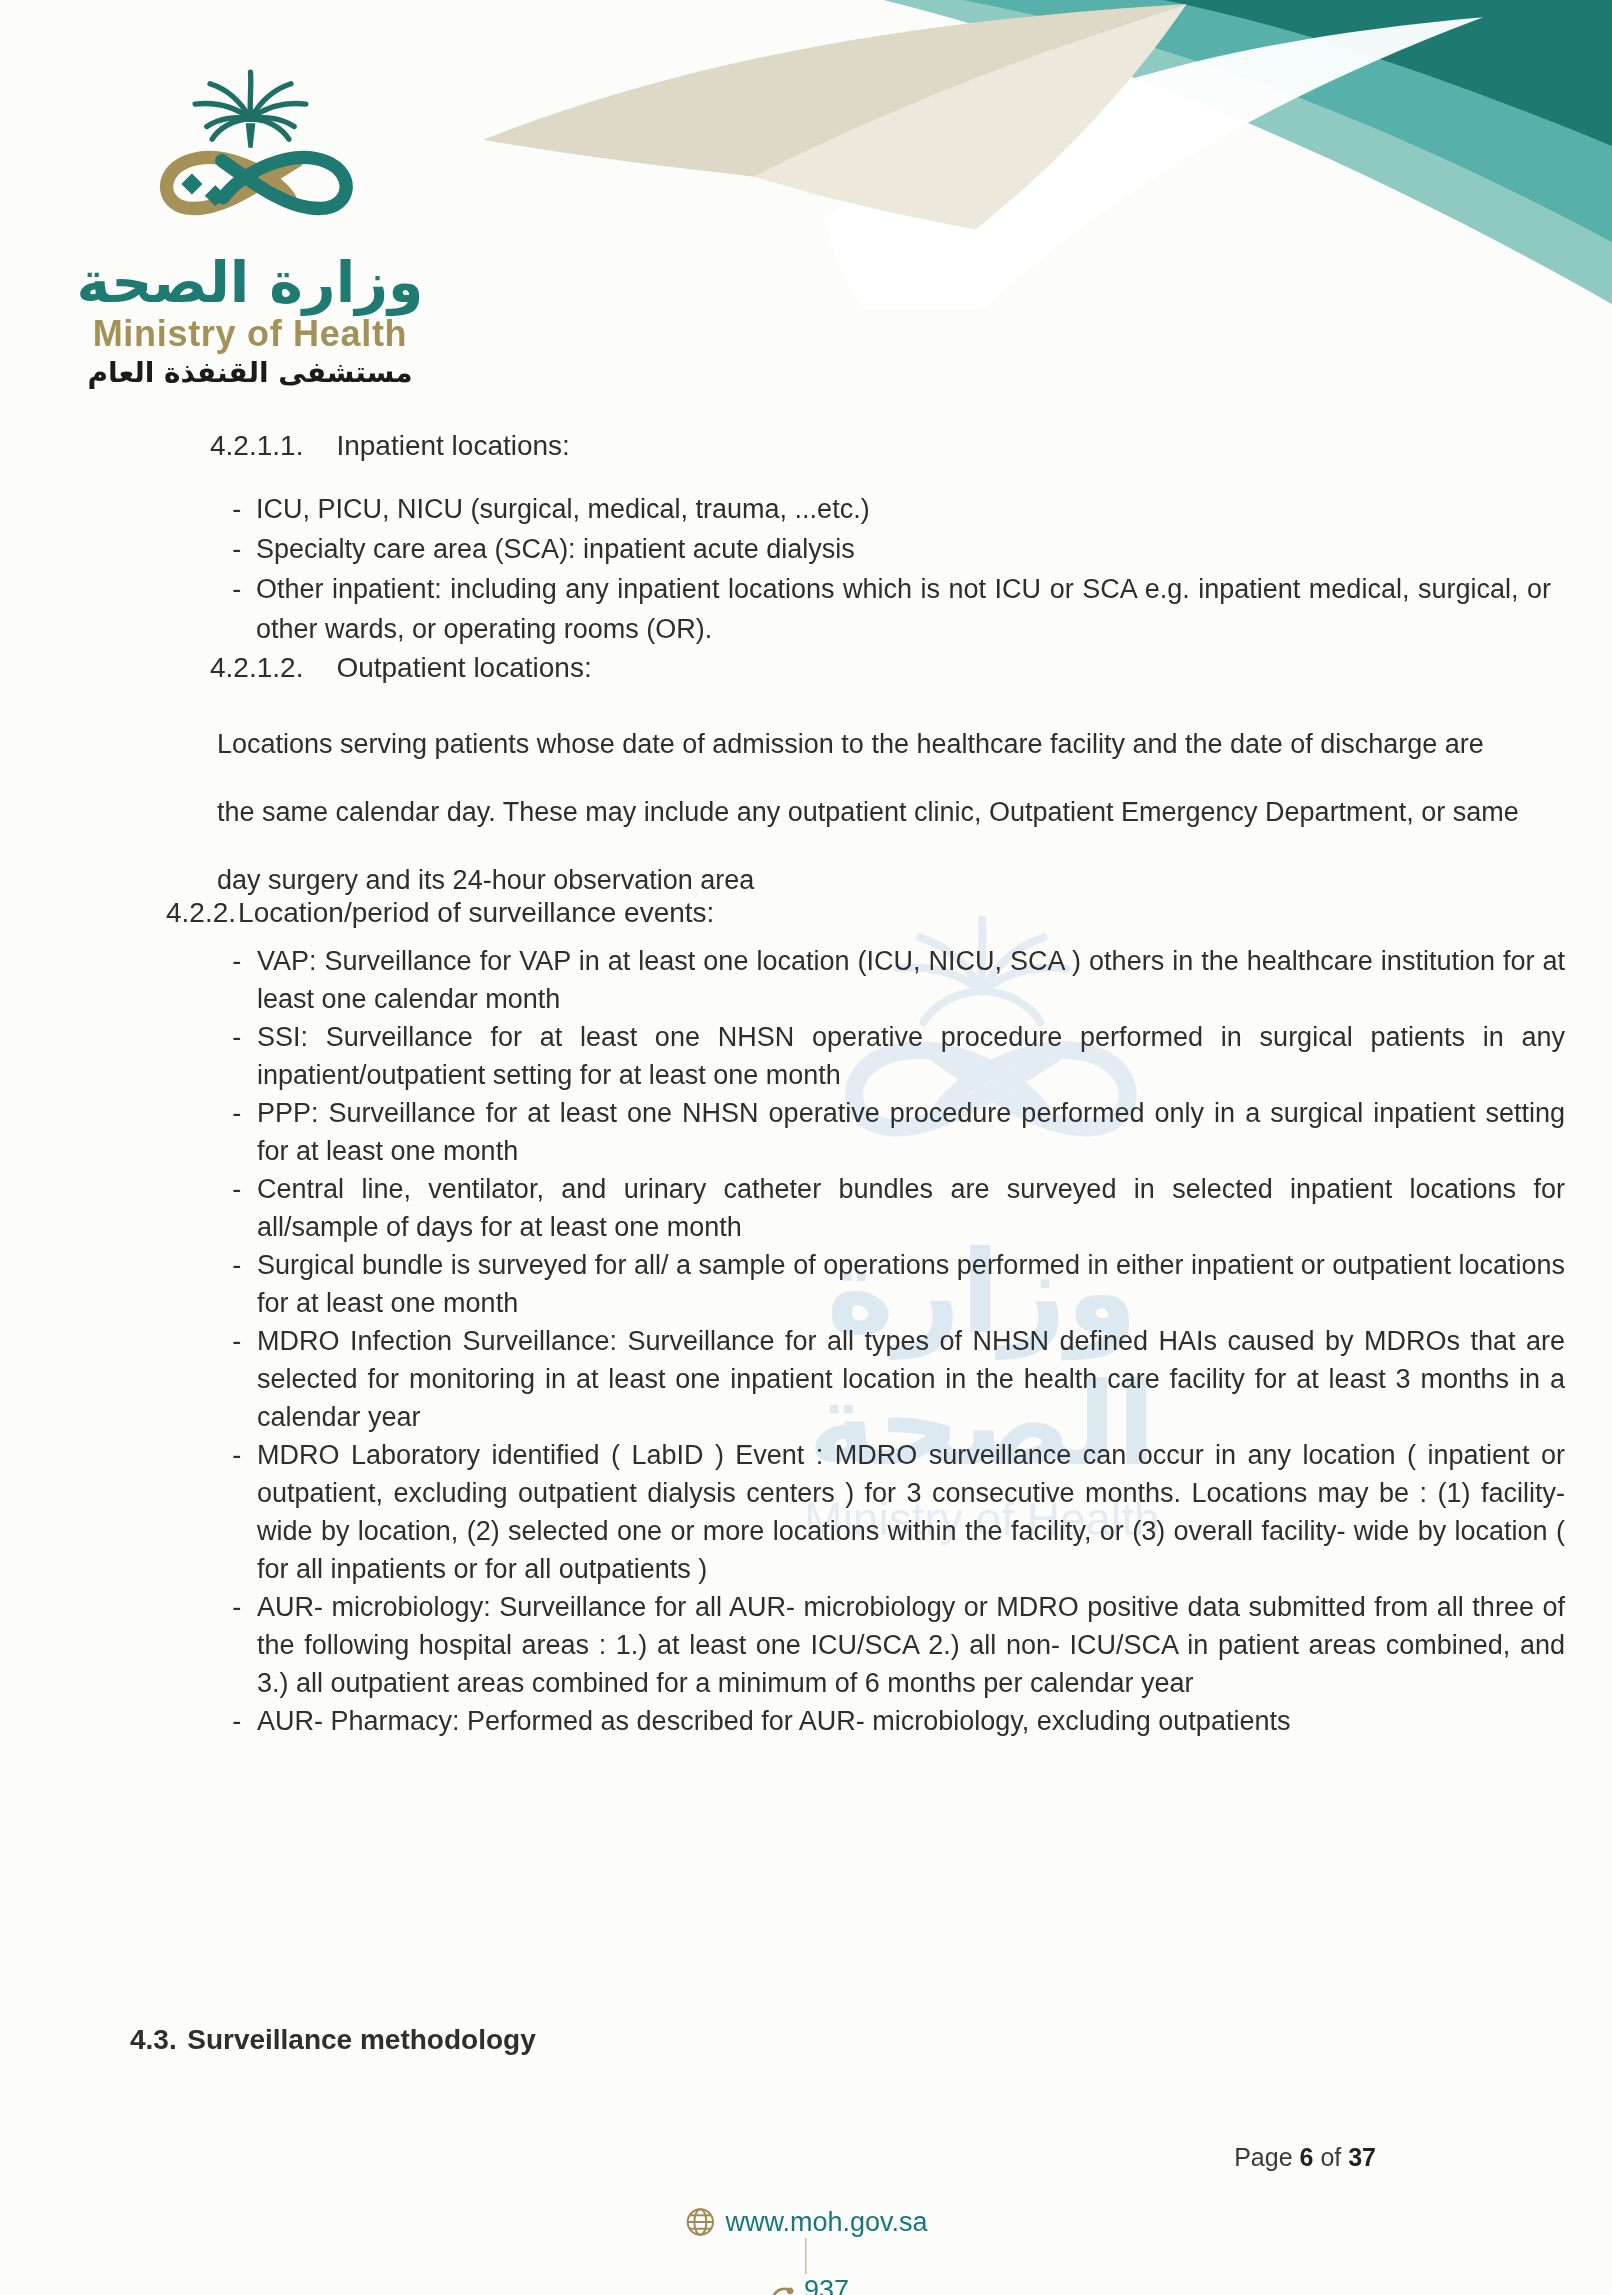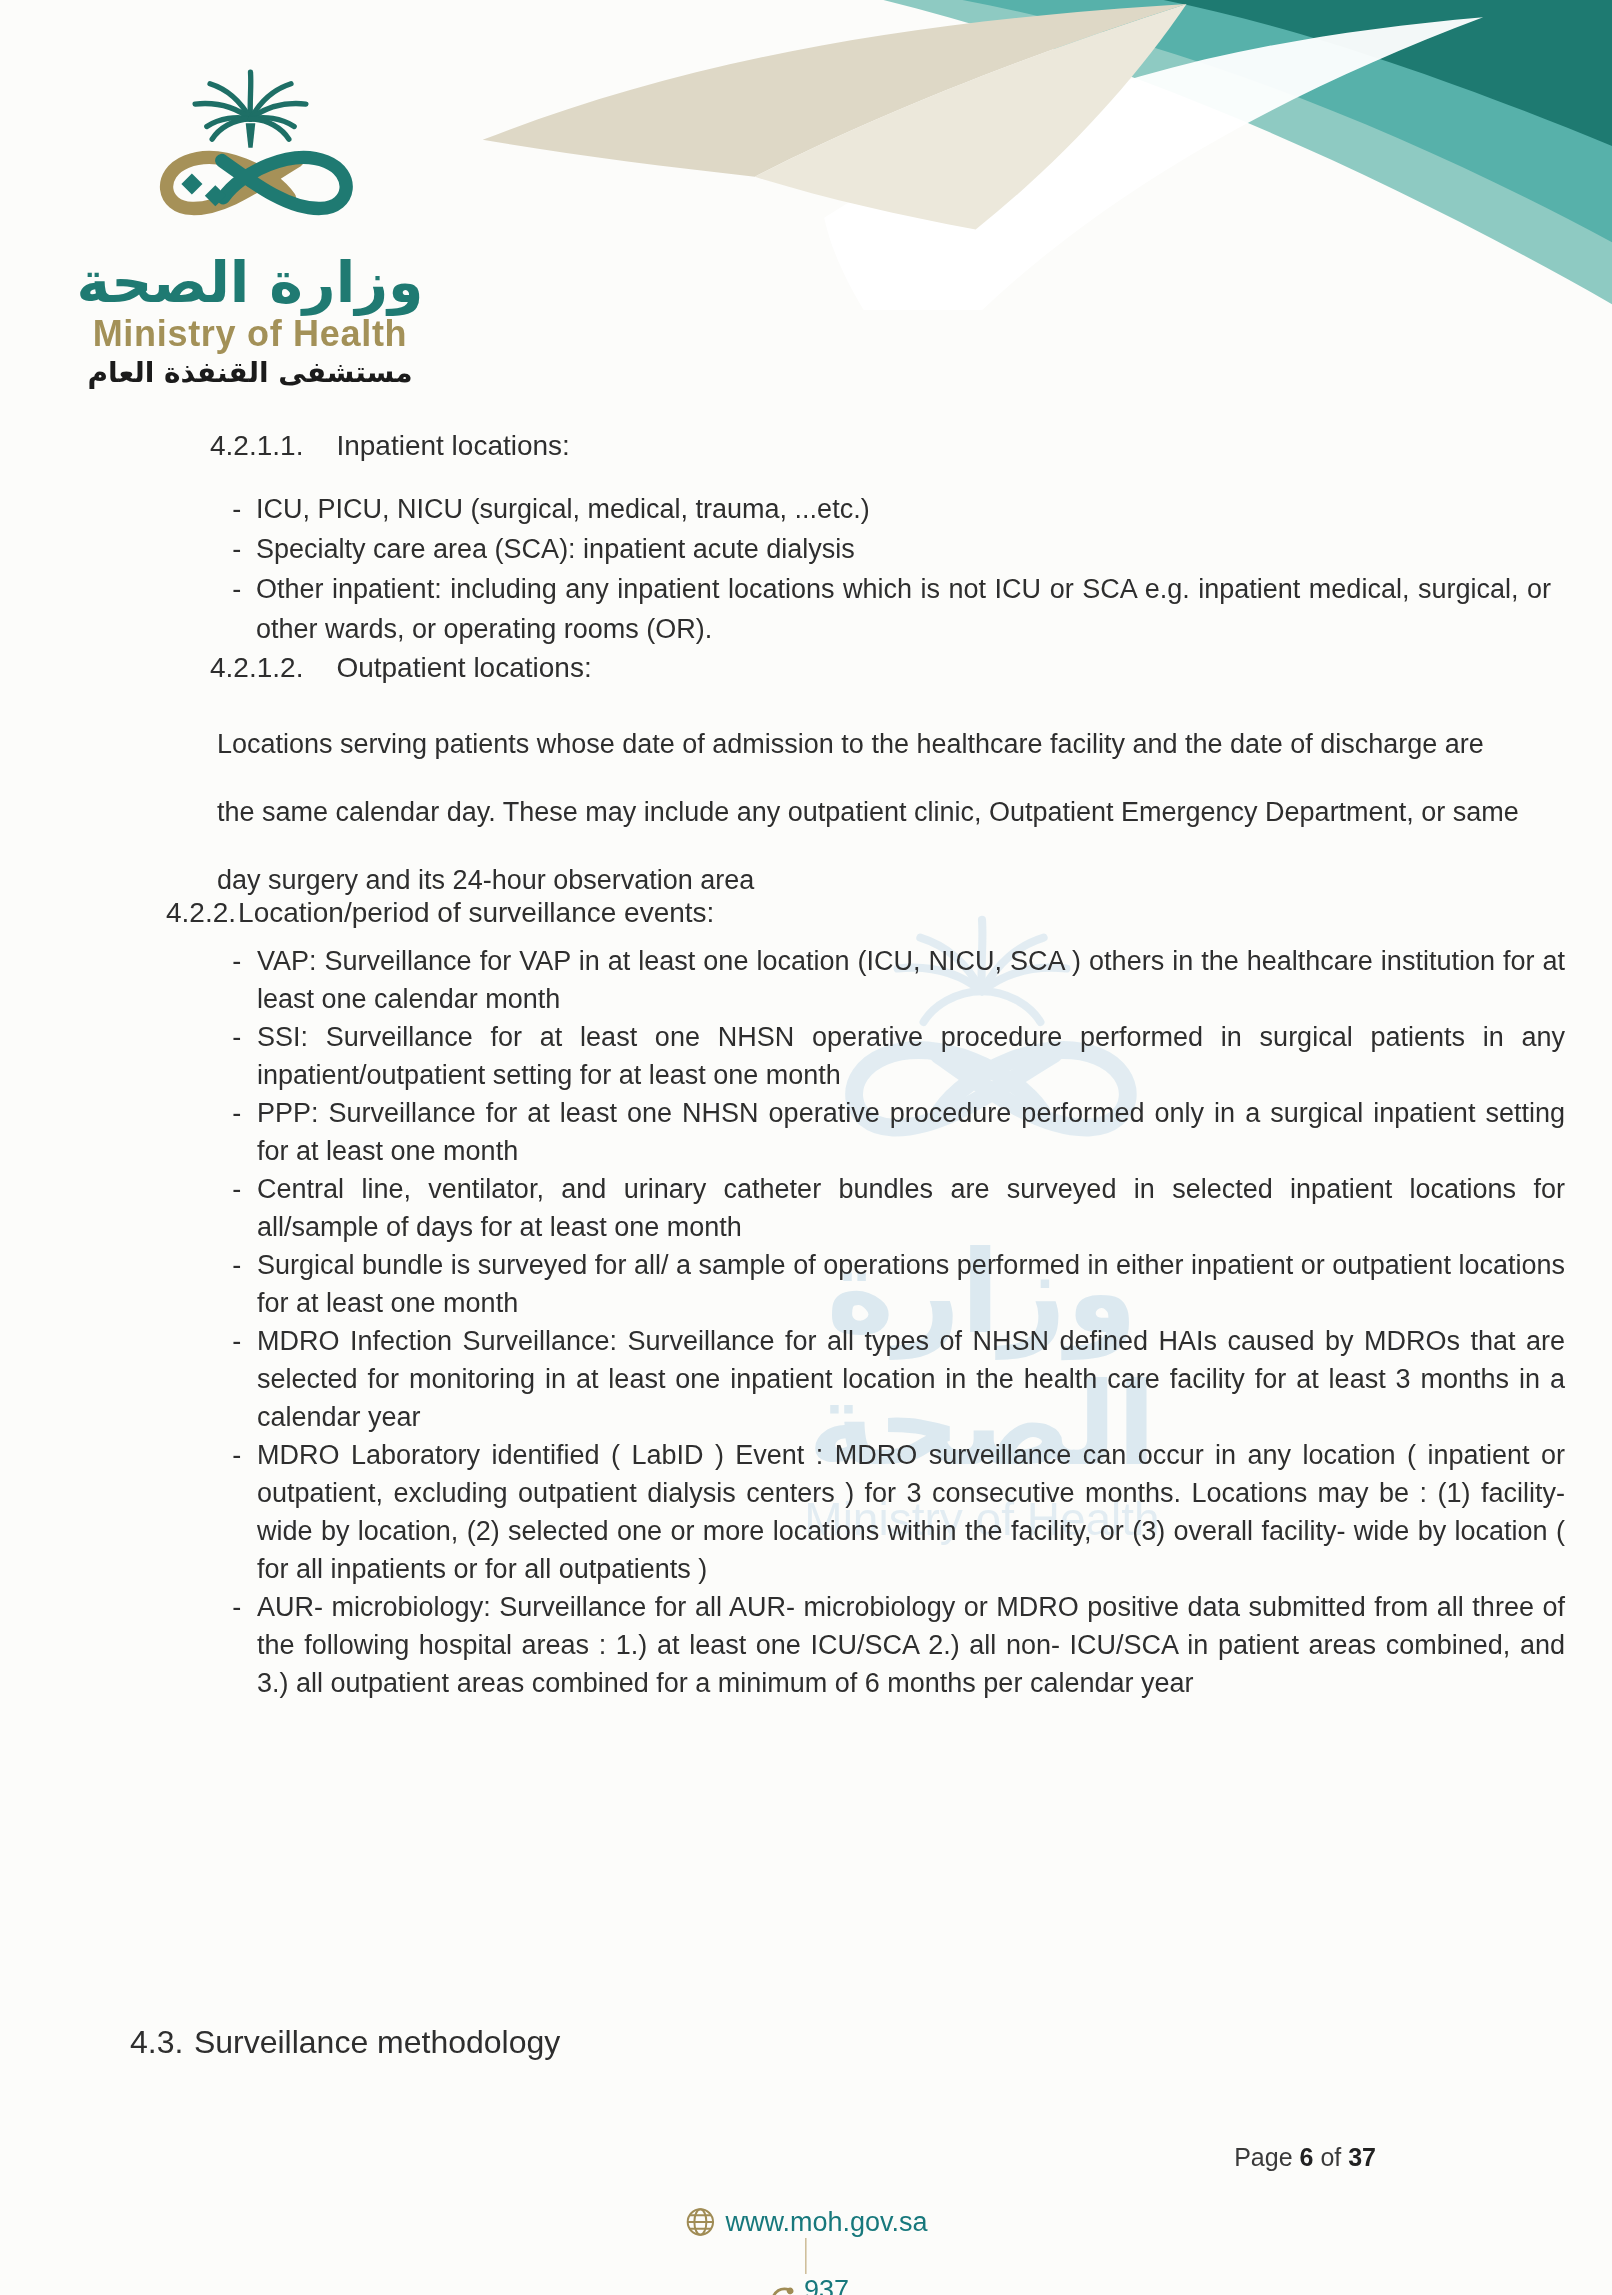--- a/index.html
+++ b/index.html
@@ -21,21 +21,21 @@
   
   .hsec{position:absolute;font-size:28px;white-space:nowrap;}
   .hsec .htitle{margin-left:33px;}
   .blist1{position:absolute;left:227px;top:489px;width:1324px;}
   .blist1 .bi{position:relative;padding-left:29px;font-size:27px;line-height:40px;text-align:justify;}
   .blist1 .bi::before{content:"-";position:absolute;left:5.3px;}
   .para{position:absolute;left:217px;top:710px;width:1311px;font-size:27px;line-height:68px;}
   .blist2{position:absolute;left:227px;top:942px;width:1338px;}
   .blist2 .bi{position:relative;padding-left:30px;font-size:27px;line-height:38px;text-align:justify;}
   .blist2 .bi::before{content:"-";position:absolute;left:5.3px;}
-  .h43{position:absolute;left:130px;top:2024px;font-size:32px;font-weight:normal;white-space:nowrap;}
+  .h43{position:absolute;left:130px;top:2024px;font-size:28px;font-weight:bold;white-space:nowrap;}
   .h43 .htitle{margin-left:10.5px;}
   
   .pagenum{position:absolute;right:236px;top:2143px;font-size:25px;color:#3a3a3a;}
   .pagenum b{font-weight:bold;color:#222;}
   .fbar{position:absolute;left:50%;top:2206px;transform:translateX(-50%);display:flex;align-items:center;flex-direction:column;}
   .flink{display:flex;align-items:center;gap:9.2px;}
   .flink .flabel{font-size:27px;color:#17787c;}
   .flink svg{width:32px;height:32px;}
   .fsep{width:1.3px;height:36px;background:#b59c66;margin:0 16px;}
 </style>
@@ -116,20 +116,21 @@
   </div>
   <div class="blist2">
     <div class="bi">VAP: Surveillance for VAP in at least one location (ICU, NICU, SCA ) others in the healthcare institution for at least one calendar month</div>
     <div class="bi">SSI: Surveillance for at least one NHSN operative procedure performed in surgical patients in any inpatient/outpatient setting for at least one month</div>
     <div class="bi">PPP: Surveillance for at least one NHSN operative procedure performed only in a surgical inpatient setting for at least one month</div>
     <div class="bi">Central line, ventilator, and urinary catheter bundles are surveyed in selected inpatient locations for all/sample of days for at least one month</div>
     <div class="bi">Surgical bundle is surveyed for all/ a sample of operations performed in either inpatient or outpatient locations for at least one month</div>
     <div class="bi">MDRO Infection Surveillance: Surveillance for all types of NHSN defined HAIs caused by MDROs that are selected for monitoring in at least one inpatient location in the health care facility for at least 3 months in a calendar year</div>
     <div class="bi">MDRO Laboratory identified ( LabID ) Event : MDRO surveillance can occur in any location ( inpatient or outpatient, excluding outpatient dialysis centers ) for 3 consecutive months. Locations may be : (1) facility- wide by location, (2) selected one or more locations within the facility, or (3) overall facility- wide by location ( for all inpatients or for all outpatients )</div>
     <div class="bi">AUR- microbiology: Surveillance for all AUR- microbiology or MDRO positive data submitted from all three of the following hospital areas : 1.) at least one ICU/SCA 2.) all non- ICU/SCA in patient areas combined, and 3.) all outpatient areas combined for a minimum of 6 months per calendar year</div>
+    <div class="bi">AUR- Pharmacy: Performed as described for AUR- microbiology, excluding outpatients</div>
   </div>
 
   <div class="h43">
     <span>4.3.</span><span class="htitle">Surveillance methodology</span>
   </div>
 
   <div class="pagenum">
     <span>Page</span>
     <b>6</b>
     <span>of</span>

